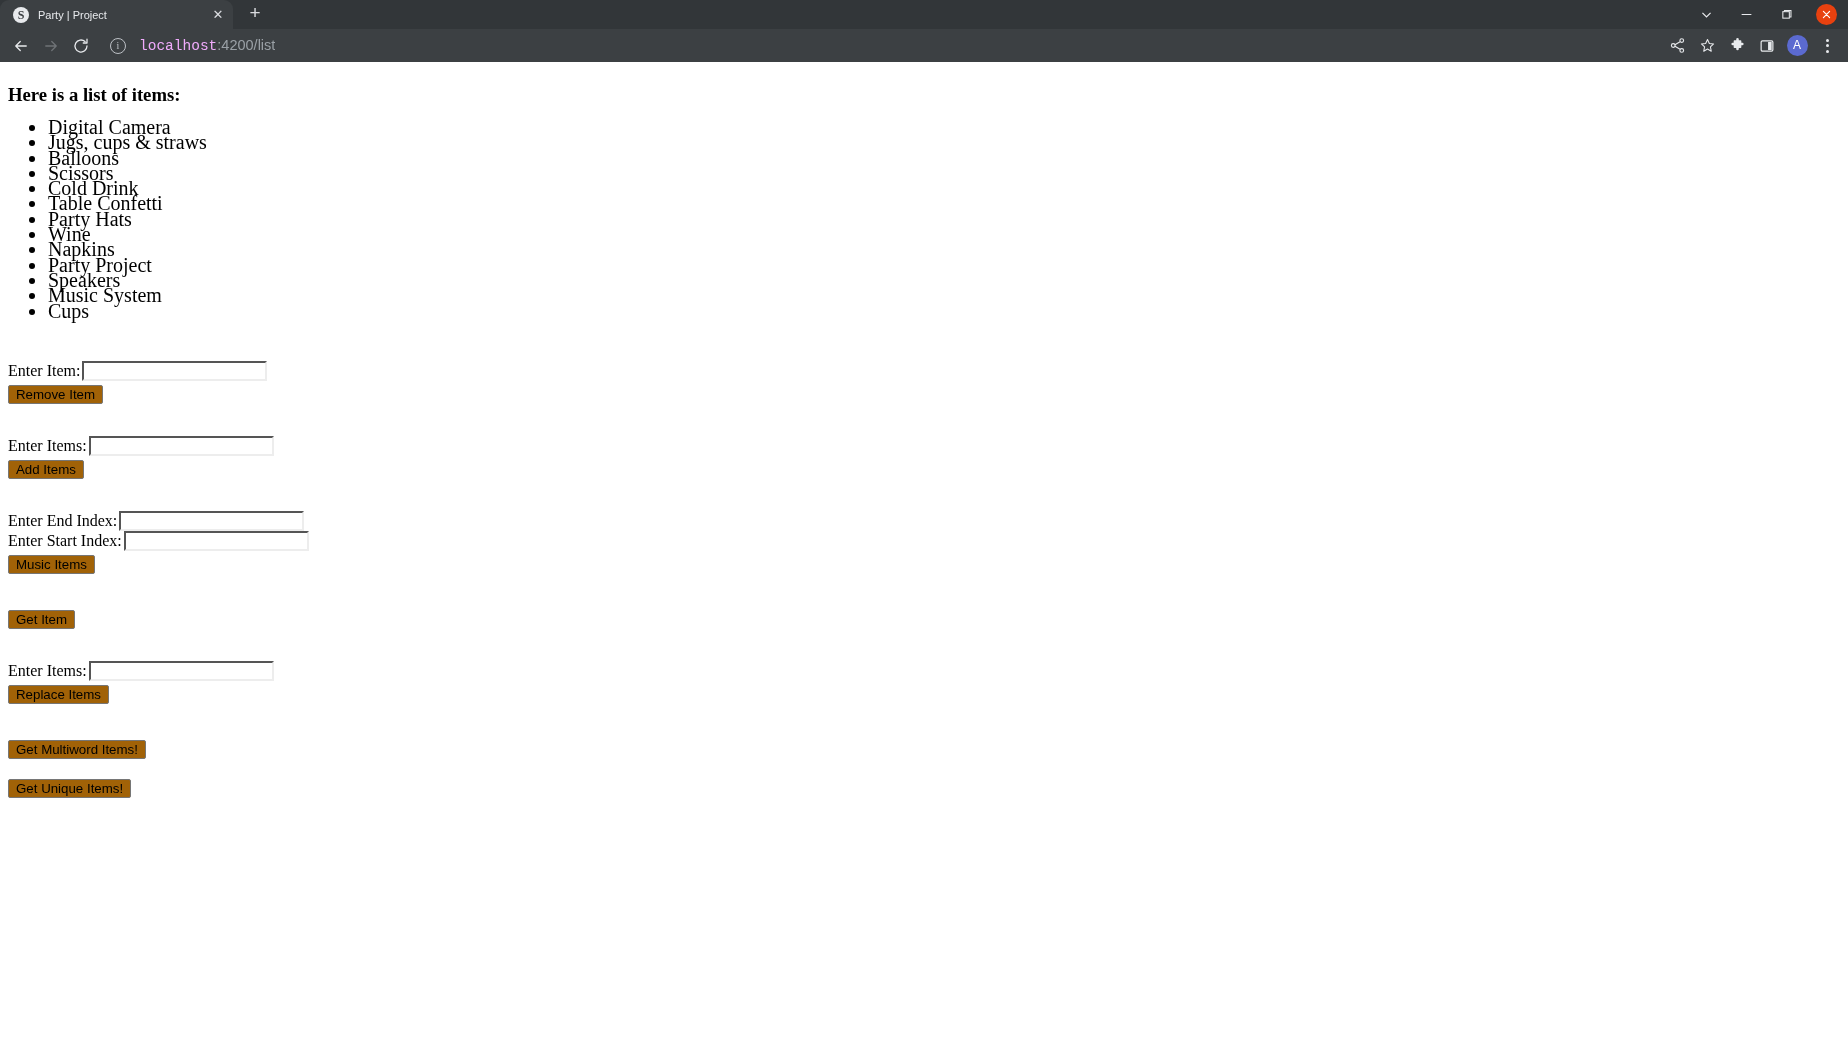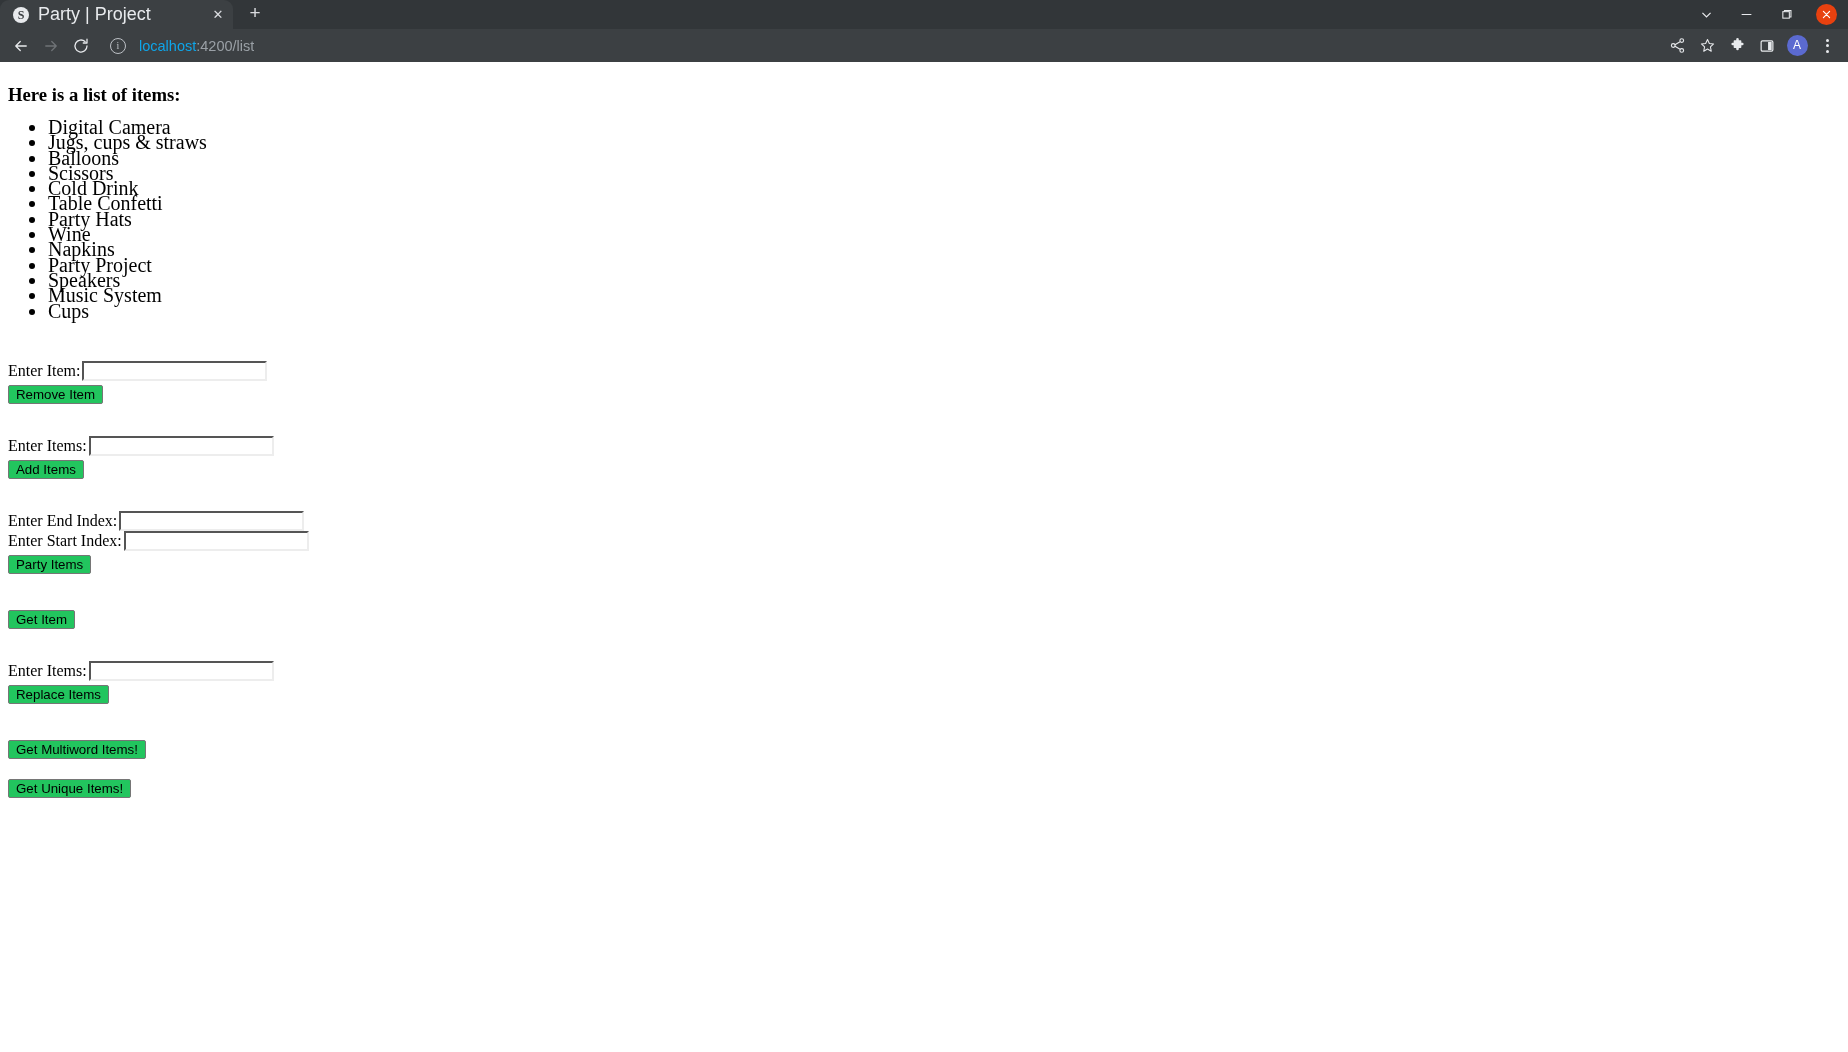--- a/index.html
+++ b/index.html
@@ -54,21 +54,21 @@
     font-size: 12px;
     font-weight: bold;
     line-height: 16px;
     text-align: center;
     flex: 0 0 auto;
   }
   .tab-title {
     flex: 1 1 auto;
     color: #e8eaed;
     font-family: "Liberation Sans", sans-serif;
-    font-size: 18px;
+    font-size: 11px;
     margin-left: 9px;
     white-space: nowrap;
     overflow: hidden;
     text-overflow: ellipsis;
   }
   .tab-close {
     width: 18px;
     height: 18px;
     flex: 0 0 auto;
     color: #dadce0;
@@ -160,21 +160,21 @@
     margin-left: 6px;
   }
   .omni-url {
     margin-left: 13px;
     font-family: "Liberation Sans", sans-serif;
     font-size: 14.5px;
     color: #9aa0a6;
     white-space: nowrap;
     overflow: hidden;
   }
-  .omni-url .host { color: #0ea5e9; }
+  .omni-url .host { color: #f0abfc; font-family: Liberation Mono, monospace; }
   .toolbar-right {
     display: flex;
     align-items: center;
     flex: 0 0 auto;
   }
   .avatar {
     width: 21px;
     height: 21px;
     border-radius: 50%;
     background: #5b6ad0;
@@ -247,21 +247,21 @@
     border-color: #a9a9a9 #ededed #ededed #a9a9a9;
     background: #ffffff;
     color: #000;
     height: 14px;
     box-sizing: content-box;
   }
   button.form-button {
     font-family: "Liberation Sans", sans-serif;
     font-size: 13.3px;
     color: #000000;
-    background: #22c55e;
+    background: #a16207;
     border: 1px solid #767676;
     border-radius: 2px;
     padding: 1px 7px;
     margin: 0;
     line-height: 15px;
     cursor: default;
   }
   .btn-row { margin-top: 4px; }
   .gap-sm { height: 16px; }
   .gap-md { height: 32px; }
@@ -408,21 +408,21 @@
 
       <div class="gap-md"></div>
 
       <div class="form-row">
         <label>Enter End Index:</label><input class="text-input" type="text" size="20" value="" style="">
       </div>
       <div class="form-row">
         <label>Enter Start Index:</label><input class="text-input" type="text" size="20" value="" style="">
       </div>
       <div class="btn-row">
-        <button class="form-button">Party Items</button>
+        <button class="form-button">Music Items</button>
       </div>
 
       <div class="gap-md"></div>
 
       <div class="btn-row">
         <button class="form-button">Get Item</button>
       </div>
 
       <div class="gap-md"></div>
 

